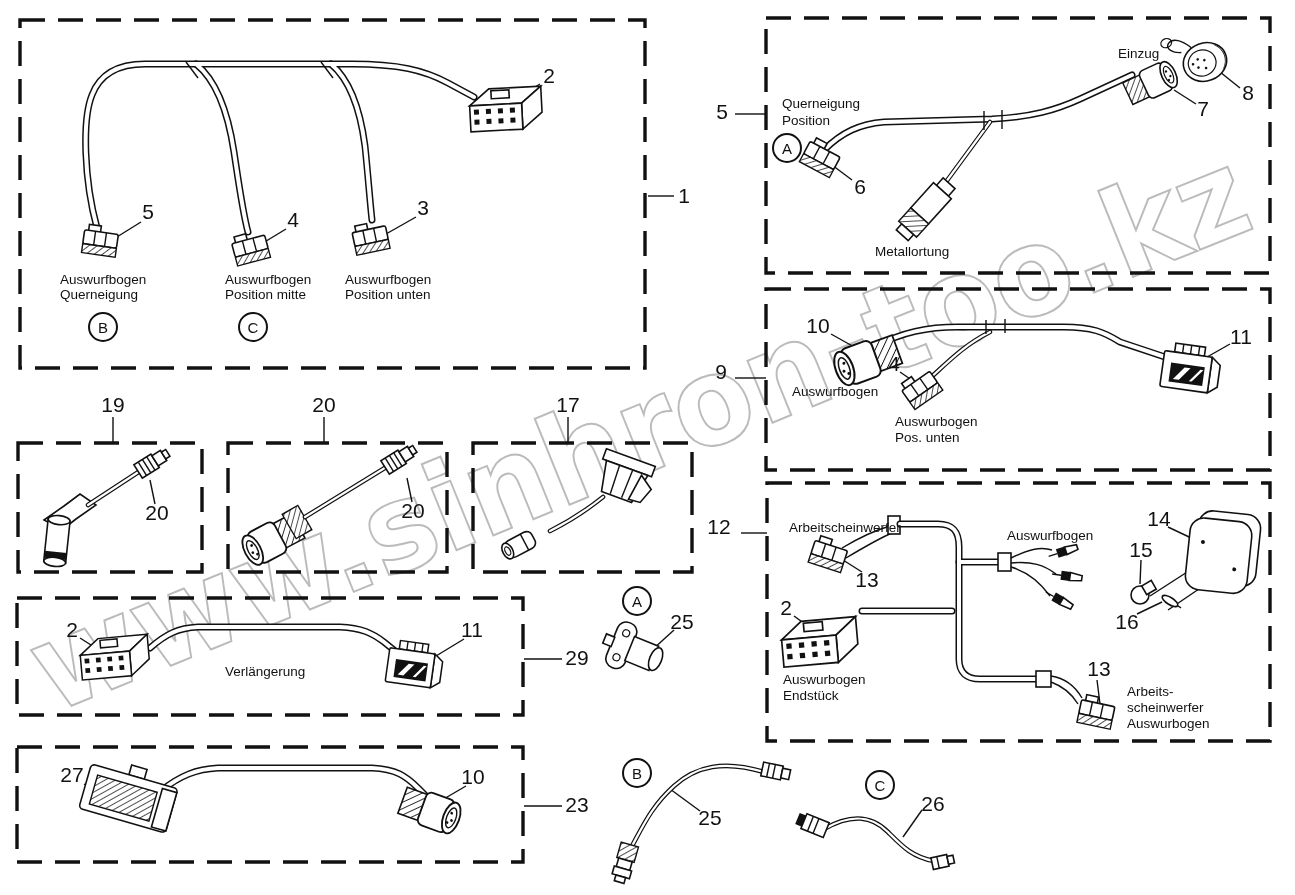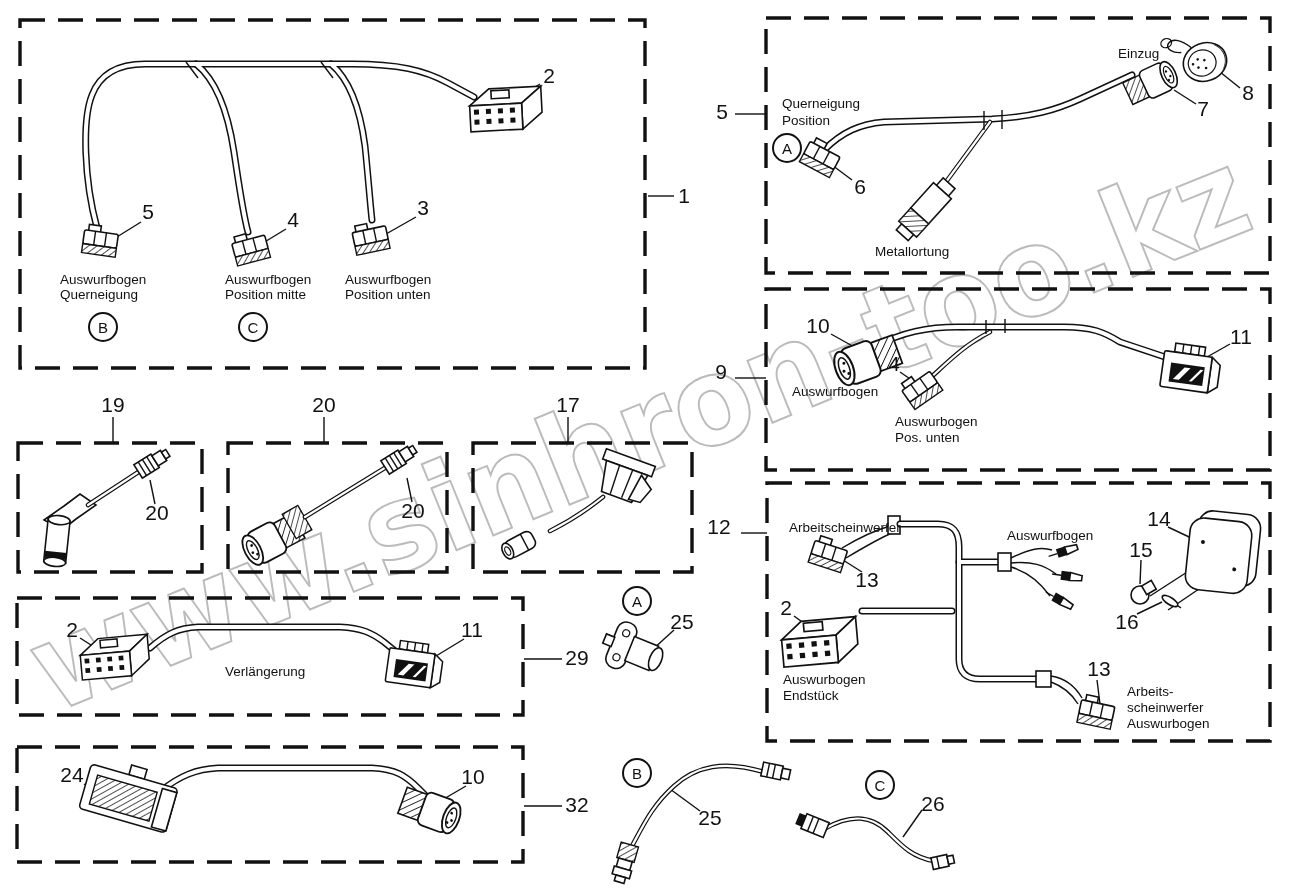--- a/index.html
+++ b/index.html
@@ -402,22 +402,22 @@
   <div class="lbl num" style="left:324px;top:405px">20</div>
   <div class="lbl num" style="left:568px;top:405px">17</div>
   <div class="lbl num" style="left:157px;top:513px">20</div>
   <div class="lbl num" style="left:413px;top:511px">20</div>
 
   <div class="lbl num" style="left:577px;top:658px">29</div>
   <div class="lbl num" style="left:72px;top:630px">2</div>
   <div class="lbl num" style="left:472px;top:630px">11</div>
   <div class="lbl cap" style="left:225px;top:664px">Verlängerung</div>
 
-  <div class="lbl num" style="left:577px;top:805px">32</div>
-  <div class="lbl num" style="left:72px;top:775px">24</div>
+  <div class="lbl num" style="left:577px;top:805px">23</div>
+  <div class="lbl num" style="left:72px;top:775px">27</div>
   <div class="lbl num" style="left:473px;top:777px">10</div>
 
   <div class="letter" style="left:637px;top:601px">A</div>
   <div class="lbl num" style="left:682px;top:622px">25</div>
   <div class="letter" style="left:637px;top:773px">B</div>
   <div class="lbl num" style="left:710px;top:818px">25</div>
   <div class="letter" style="left:880px;top:785px">C</div>
   <div class="lbl num" style="left:933px;top:804px">26</div>
 
 </div>

